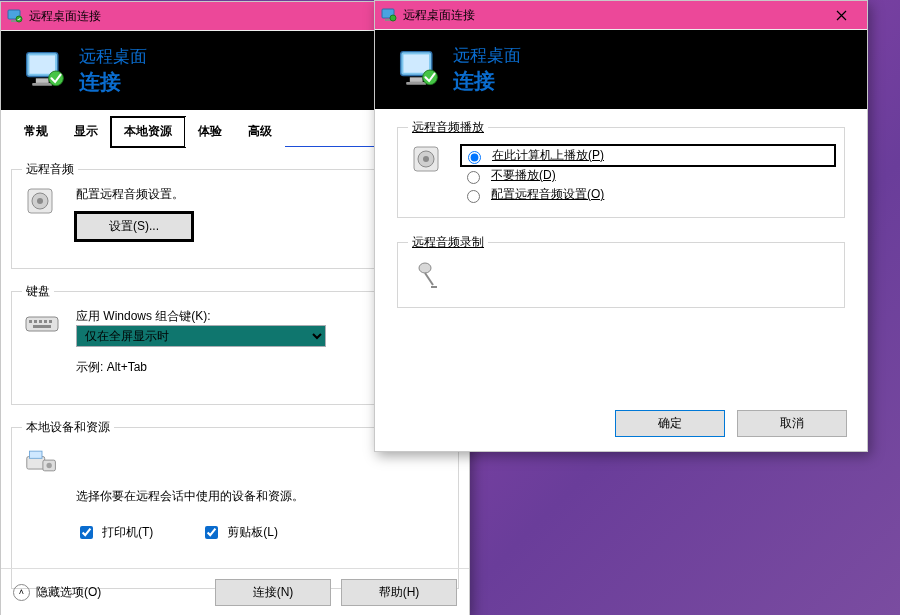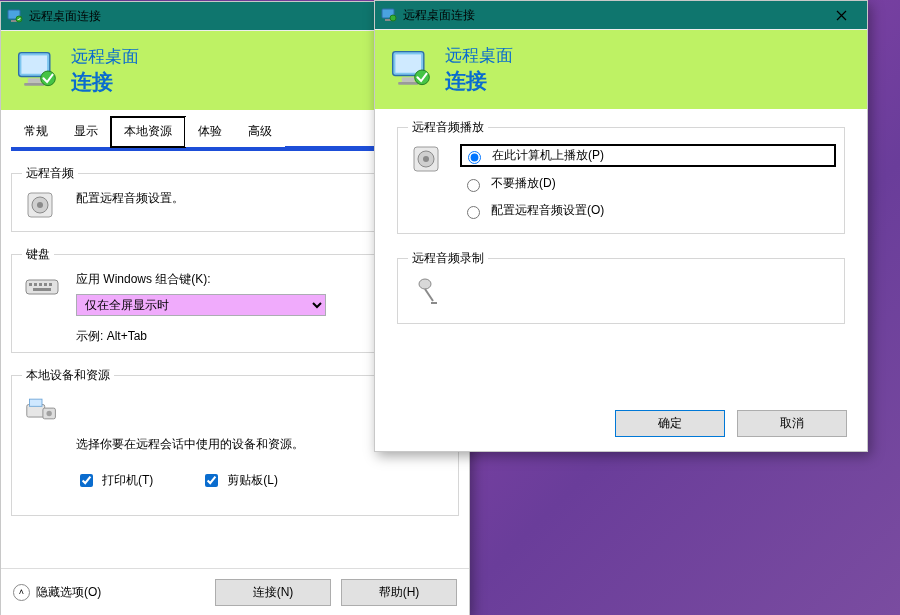--- a/index.html
+++ b/index.html
@@ -1,61 +1,61 @@
 <!DOCTYPE html>
 <html><head>
 <meta charset="utf-8">
 <style>
   html,body{margin:0;padding:0;font-family:"Microsoft YaHei","Segoe UI",sans-serif;font-size:12px;color:#000;}
   body{width:900px;height:615px;background:linear-gradient(135deg,#6a3d9a 0%,#8e44ad 35%,#6a3d9a 70%,#7a4ca0 100%);position:relative;overflow:hidden;}
 
   
   .window{position:absolute;background:#fff;border:1px solid #c8c8c8;box-shadow:3px 4px 12px rgba(0,0,0,.35);}
-  .titlebar{height:28px;display:flex;align-items:center;padding:0 6px;background:#0f766e;border-bottom:1px solid #eee;}
+  .titlebar{height:28px;display:flex;align-items:center;padding:0 6px;background:#ec4899;border-bottom:1px solid #eee;}
   .titlebar .app-ico{width:16px;height:16px;margin-right:6px;}
   .titlebar .title{flex:1;font-size:12px;}
   .titlebar .x{width:40px;height:28px;display:flex;align-items:center;justify-content:center;font-size:14px;}
 
   
-  .header-band{background:#bef264;padding:14px 14px;display:flex;align-items:center;gap:12px;}
+  .header-band{background:#000000;padding:14px 22px;display:flex;align-items:center;gap:12px;}
   .header-band .big-ico{width:44px;height:44px;position:relative;}
   .header-band .big-ico svg{width:44px;height:44px;}
   .header-band .titles .line1{font-size:17px;color:#0a6cce;}
   .header-band .titles .line2{font-size:21px;color:#0a6cce;font-weight:700;}
 
   
   #win-main{left:0;top:1px;width:468px;height:613px;}
-  .tabs{display:flex;border-bottom:5px solid #1d4ed8;margin:6px 10px 0 10px;}
+  .tabs{display:flex;border-bottom:1px solid #1d4ed8;margin:6px 10px 0 10px;font-weight:bold;}
   .tab{padding:5px 12px 6px;border:1px solid transparent;border-bottom:none;position:relative;top:1px;background:#fff;cursor:default;}
   .tab.selected{border-color:#ccc;border-bottom:1px solid #fff;}
   .tab.hl{outline:2px solid #000;outline-offset:-1px;}
   .pane{margin:0 10px;padding-top:8px;}
-  fieldset{border:1px solid #d6d6d6;margin:6px 0 14px;padding:8px 10px 7px;}
+  fieldset{border:1px solid #d6d6d6;margin:6px 0 14px;padding:8px 10px 28px;}
   legend{padding:0 4px;font-size:12px;}
   .row{display:flex;gap:14px;align-items:flex-start;}
   .row .icon-col{width:40px;display:flex;justify-content:center;}
   .row .body-col{flex:1;}
   .icon-box{width:34px;height:34px;}
   .btn{display:inline-block;min-width:86px;padding:4px 14px;background:#e1e1e1;border:1px solid #adadad;text-align:center;cursor:default;}
   .btn.hl{outline:3px solid #000;outline-offset:-1px;}
   .btn.primary{border:1px solid #0078d7;}
-  select.fake{width:250px;height:22px;border:1px solid #abadb3;background:#f0abfc;padding:0 4px;font-family:inherit;font-size:12px;}
+  select.fake{width:250px;height:22px;border:1px solid #abadb3;background:#0f766e;padding:0 4px;font-family:inherit;font-size:12px;}
   label.cb{display:inline-flex;align-items:center;gap:6px;}
   input[type=checkbox]{width:13px;height:13px;accent-color:#0a6cce;}
 
   .footer{position:absolute;left:0;right:0;bottom:0;height:46px;border-top:1px solid #ddd;display:flex;align-items:center;padding:0 12px;gap:10px;}
   .footer .spacer{flex:1;}
   .collapse{display:flex;align-items:center;gap:6px;cursor:default;}
   .chev{width:15px;height:15px;border:1px solid #8a8a8a;border-radius:50%;display:inline-flex;align-items:center;justify-content:center;font-size:9px;line-height:1;}
 
   
   #win-audio{left:374px;top:0;width:492px;height:450px;z-index:5;}
-  #win-audio .content{padding:4px 22px 0;}
+  #win-audio .content{padding:4px 22px 0;text-decoration:underline;}
   #win-audio fieldset{border:1px solid #d6d6d6;margin:6px 0 16px;padding:8px 10px 14px;}
-  .radio-col{display:flex;flex-direction:column;gap:10px;margin-top:2px;}
+  .radio-col{display:flex;flex-direction:column;gap:2px;margin-top:2px;}
   label.rb{display:inline-flex;align-items:center;gap:8px;}
   label.rb.hl{outline:2px solid #000;padding:1px 6px 1px 1px;outline-offset:0;}
   input[type=radio]{width:13px;height:13px;}
   .dlg-footer{position:absolute;right:20px;bottom:14px;display:flex;gap:12px;}
 
   
   .mon svg,.icon-box svg{width:100%;height:100%;}
 </style>
 </head>
 <body>
@@ -107,20 +107,21 @@
             <span class="icon-box">
           <svg viewBox="0 0 34 34">
                 <rect x="3" y="3" width="24" height="24" rx="3" fill="#e9e9e9" stroke="#9a9a9a"></rect>
                 <circle cx="15" cy="15" r="8" fill="#cfcfcf" stroke="#8a8a8a"></circle>
                 <circle cx="15" cy="15" r="3" fill="#8a8a8a"></circle>
               </svg>
         </span>
           </div>
         <div class="body-col">
           <div style="margin-bottom:10px;">配置远程音频设置。</div>
+          <span class="btn hl">设置(S)...</span>
         </div>
       </div>
     </fieldset>
 
     <fieldset>
       <legend>键盘</legend>
       <div class="row">
         <div class="icon-col">
             <span class="icon-box">
           <svg viewBox="0 0 34 22">
@@ -130,21 +131,21 @@
                   <rect x="9" y="6" width="3" height="3"></rect>
                   <rect x="14" y="6" width="3" height="3"></rect>
                   <rect x="19" y="6" width="3" height="3"></rect>
                   <rect x="24" y="6" width="3" height="3"></rect>
                   <rect x="8" y="11" width="18" height="3"></rect>
                 </g>
               </svg>
         </span>
           </div>
         <div class="body-col">
-          <div style="margin-bottom:6px;">应用 Windows 组合键(K):</div>
+          <div style="">应用 Windows 组合键(K):</div>
           <select class="fake">
             <option>仅在全屏显示时</option>
           </select>
           <div style="margin-top:12px;">示例: Alt+Tab</div>
         </div>
       </div>
     </fieldset>
 
     <fieldset>
       <legend>本地设备和资源</legend>

